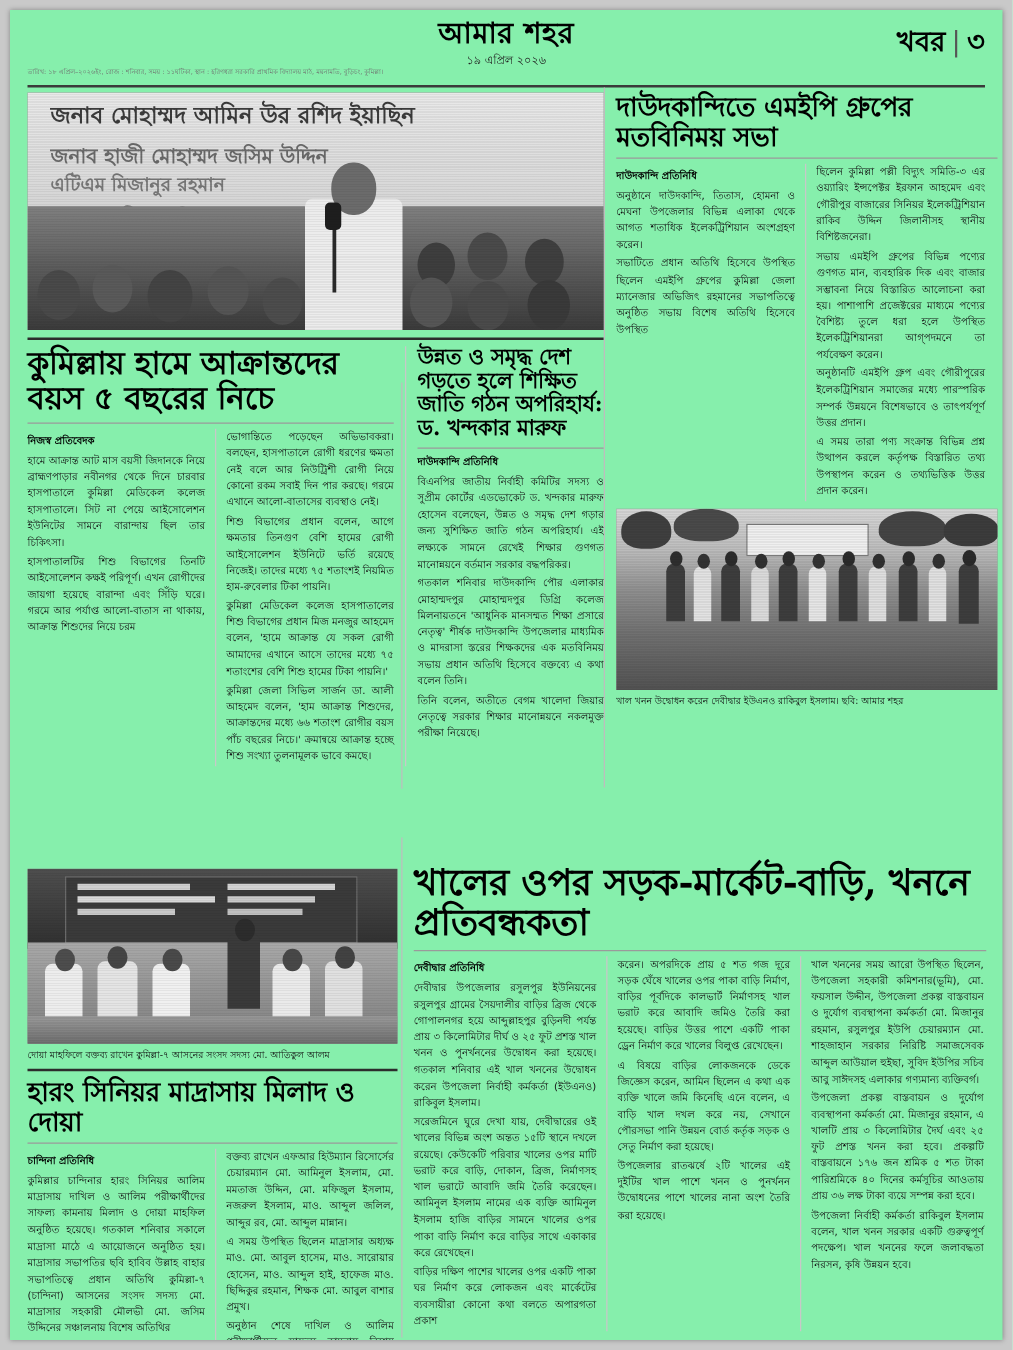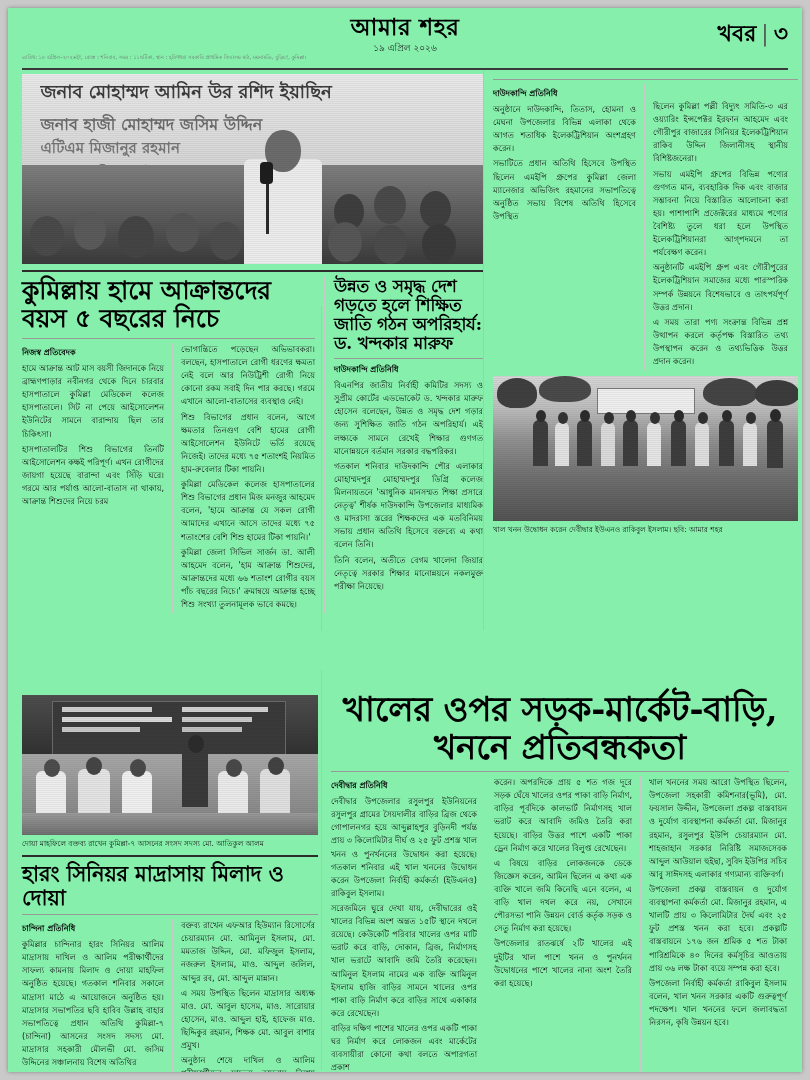--- a/index.html
+++ b/index.html
@@ -203,29 +203,30 @@
             <div class="hrule"></div>
             <div class="byline">দাউদকান্দি প্রতিনিধি</div>
             <p class="para">বিএনপির জাতীয় নির্বাহী কমিটির সদস্য ও সুপ্রীম কোর্টের এডভোকেট ড. খন্দকার মারুফ হোসেন বলেছেন, উন্নত ও সমৃদ্ধ দেশ গড়ার জন্য সুশিক্ষিত জাতি গঠন অপরিহার্য। এই লক্ষ্যকে সামনে রেখেই শিক্ষার গুণগত মানোন্নয়নে বর্তমান সরকার বদ্ধপরিকর।</p>
             <p class="para">গতকাল শনিবার দাউদকান্দি পৌর এলাকার মোহাম্মদপুর মোহাম্মদপুর ডিগ্রি কলেজ মিলনায়তনে 'আধুনিক মানসম্মত শিক্ষা প্রসারে নেতৃত্ব' শীর্ষক দাউদকান্দি উপজেলার মাধ্যমিক ও মাদরাসা স্তরের শিক্ষকদের এক মতবিনিময় সভায় প্রধান অতিথি হিসেবে বক্তব্যে এ কথা বলেন তিনি।</p>
             <p class="para">তিনি বলেন, অতীতে বেগম খালেদা জিয়ার নেতৃত্বে সরকার শিক্ষার মানোন্নয়নে নকলমুক্ত পরীক্ষা নিয়েছে।</p>
           </div>
         </div>
       </div>
 
       <div style="width:305px;padding-left:10px;">
+        <div class="hl hl-lg">দাউদকান্দিতে এমইপি গ্রুপের মতবিনিময় সভা</div>
         <div class="hrule"></div>
         <div style="display:flex;gap:8px;">
           <div style="width:143px;">
             <div class="byline">দাউদকান্দি প্রতিনিধি</div>
             <p class="para">অনুষ্ঠানে দাউদকান্দি, তিতাস, হোমনা ও মেঘনা উপজেলার বিভিন্ন এলাকা থেকে আগত শতাধিক ইলেকট্রিশিয়ান অংশগ্রহণ করেন।</p>
             <p class="para">সভাটিতে প্রধান অতিথি হিসেবে উপস্থিত ছিলেন এমইপি গ্রুপের কুমিল্লা জেলা ম্যানেজার অভিজিৎ রহমানের সভাপতিত্বে অনুষ্ঠিত সভায় বিশেষ অতিথি হিসেবে উপস্থিত</p>
           </div>
           <div style="width:143px;" class="col-sep">
-            <div style="padding-left:8px;margin-top:16px;">
+            <div style="padding-left:8px;">
               <p class="para">ছিলেন কুমিল্লা পল্লী বিদ্যুৎ সমিতি-৩ এর ওয়্যারিং ইন্সপেক্টর ইরফান আহমেদ এবং গৌরীপুর বাজারের সিনিয়র ইলেকট্রিশিয়ান রাকিব উদ্দিন জিলানীসহ স্থানীয় বিশিষ্টজনেরা।</p>
               <p class="para">সভায় এমইপি গ্রুপের বিভিন্ন পণ্যের গুণগত মান, ব্যবহারিক দিক এবং বাজার সম্ভাবনা নিয়ে বিস্তারিত আলোচনা করা হয়। পাশাপাশি প্রজেক্টরের মাধ্যমে পণ্যের বৈশিষ্ট্য তুলে ধরা হলে উপস্থিত ইলেকট্রিশিয়ানরা আগ্পদমনে তা পর্যবেক্ষণ করেন।</p>
               <p class="para">অনুষ্ঠানটি এমইপি গ্রুপ এবং গৌরীপুরের ইলেকট্রিশিয়ান সমাজের মধ্যে পারস্পরিক সম্পর্ক উন্নয়নে বিশেষভাবে ও তাৎপর্যপূর্ণ উত্তর প্রদান।</p>
               <p class="para">এ সময় তারা পণ্য সংক্রান্ত বিভিন্ন প্রশ্ন উত্থাপন করলে কর্তৃপক্ষ বিস্তারিত তথ্য উপস্থাপন করেন ও তথ্যভিত্তিক উত্তর প্রদান করেন।</p>
             </div>
           </div>
         </div>
 
         <div class="photo" style="position:relative;width:305px;height:145px;margin-top:6px;">
           <div class="field"></div>
@@ -260,21 +261,21 @@
           <div class="noise"></div>
         </div>
         <div class="caption">
           <span>খাল খনন উদ্বোধন করেন দেবীদ্বার ইউএনও রাকিবুল ইসলাম।</span>
           <span class="credit">ছবি: আমার শহর</span>
         </div>
       </div>
     </div>
 
     <div style="position:absolute;left:323px;top:620px;width:458px;">
-      <div class="hl hl-xl" style="font-size:34px;text-align:center;">খালের ওপর সড়ক-মার্কেট-বাড়ি, খননে প্রতিবন্ধকতা</div>
+      <div class="hl hl-xl" style="font-size:29px;">খালের ওপর সড়ক-মার্কেট-বাড়ি, খননে প্রতিবন্ধকতা</div>
       <div class="hrule"></div>
       <div style="display:flex;gap:8px;">
         <div style="width:146px;">
           <div class="byline">দেবীদ্বার প্রতিনিধি</div>
           <p class="para">দেবীদ্বার উপজেলার রসুলপুর ইউনিয়নের রসুলপুর গ্রামের সৈয়দালীর বাড়ির ব্রিজ থেকে গোপালনগর হয়ে আব্দুল্লাহপুর বুড়িনদী পর্যন্ত প্রায় ৩ কিলোমিটার দীর্ঘ ও ২৫ ফুট প্রশস্ত খাল খনন ও পুনর্খননের উদ্বোধন করা হয়েছে। গতকাল শনিবার এই খাল খননের উদ্বোধন করেন উপজেলা নির্বাহী কর্মকর্তা (ইউএনও) রাকিবুল ইসলাম।</p>
           <p class="para">সরেজমিনে ঘুরে দেখা যায়, দেবীদ্বারের ওই খালের বিভিন্ন অংশ অন্তত ১৫টি স্থানে দখলে রয়েছে। কেউকেটি পরিবার খালের ওপর মাটি ভরাট করে বাড়ি, দোকান, ব্রিজ, নির্মাণসহ খাল ভরাটে আবাদি জমি তৈরি করেছেন। আমিনুল ইসলাম নামের এক ব্যক্তি আমিনুল ইসলাম হাজি বাড়ির সামনে খালের ওপর পাকা বাড়ি নির্মাণ করে বাড়ির সাথে একাকার করে রেখেছেন।</p>
           <p class="para">বাড়ির দক্ষিণ পাশের খালের ওপর একটি পাকা ঘর নির্মাণ করে লোকজন এবং মার্কেটের ব্যবসায়ীরা কোনো কথা বলতে অপারগতা প্রকাশ</p>
         </div>
         <div style="width:146px;" class="col-sep">
           <div style="padding-left:8px;">

